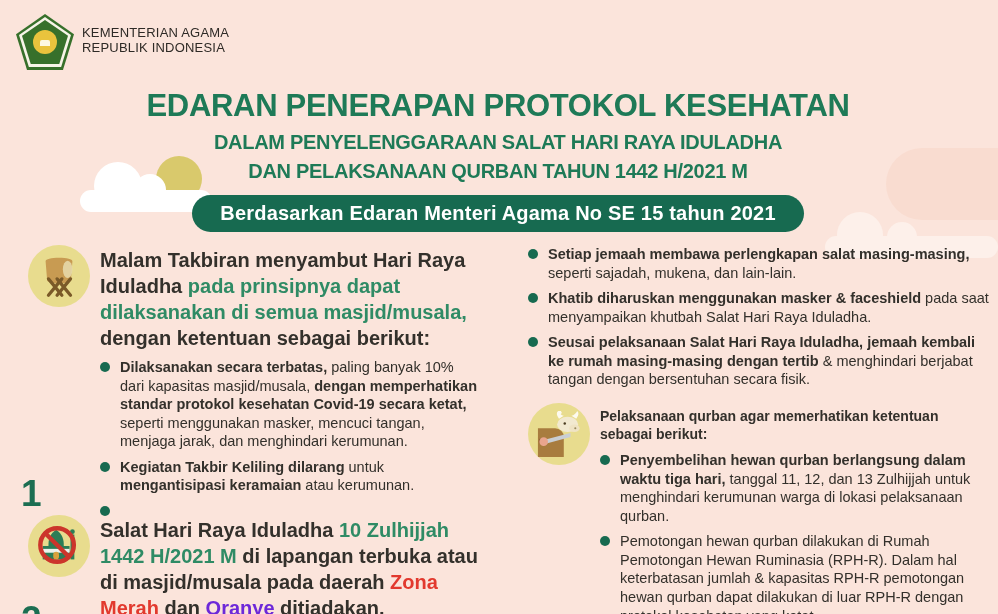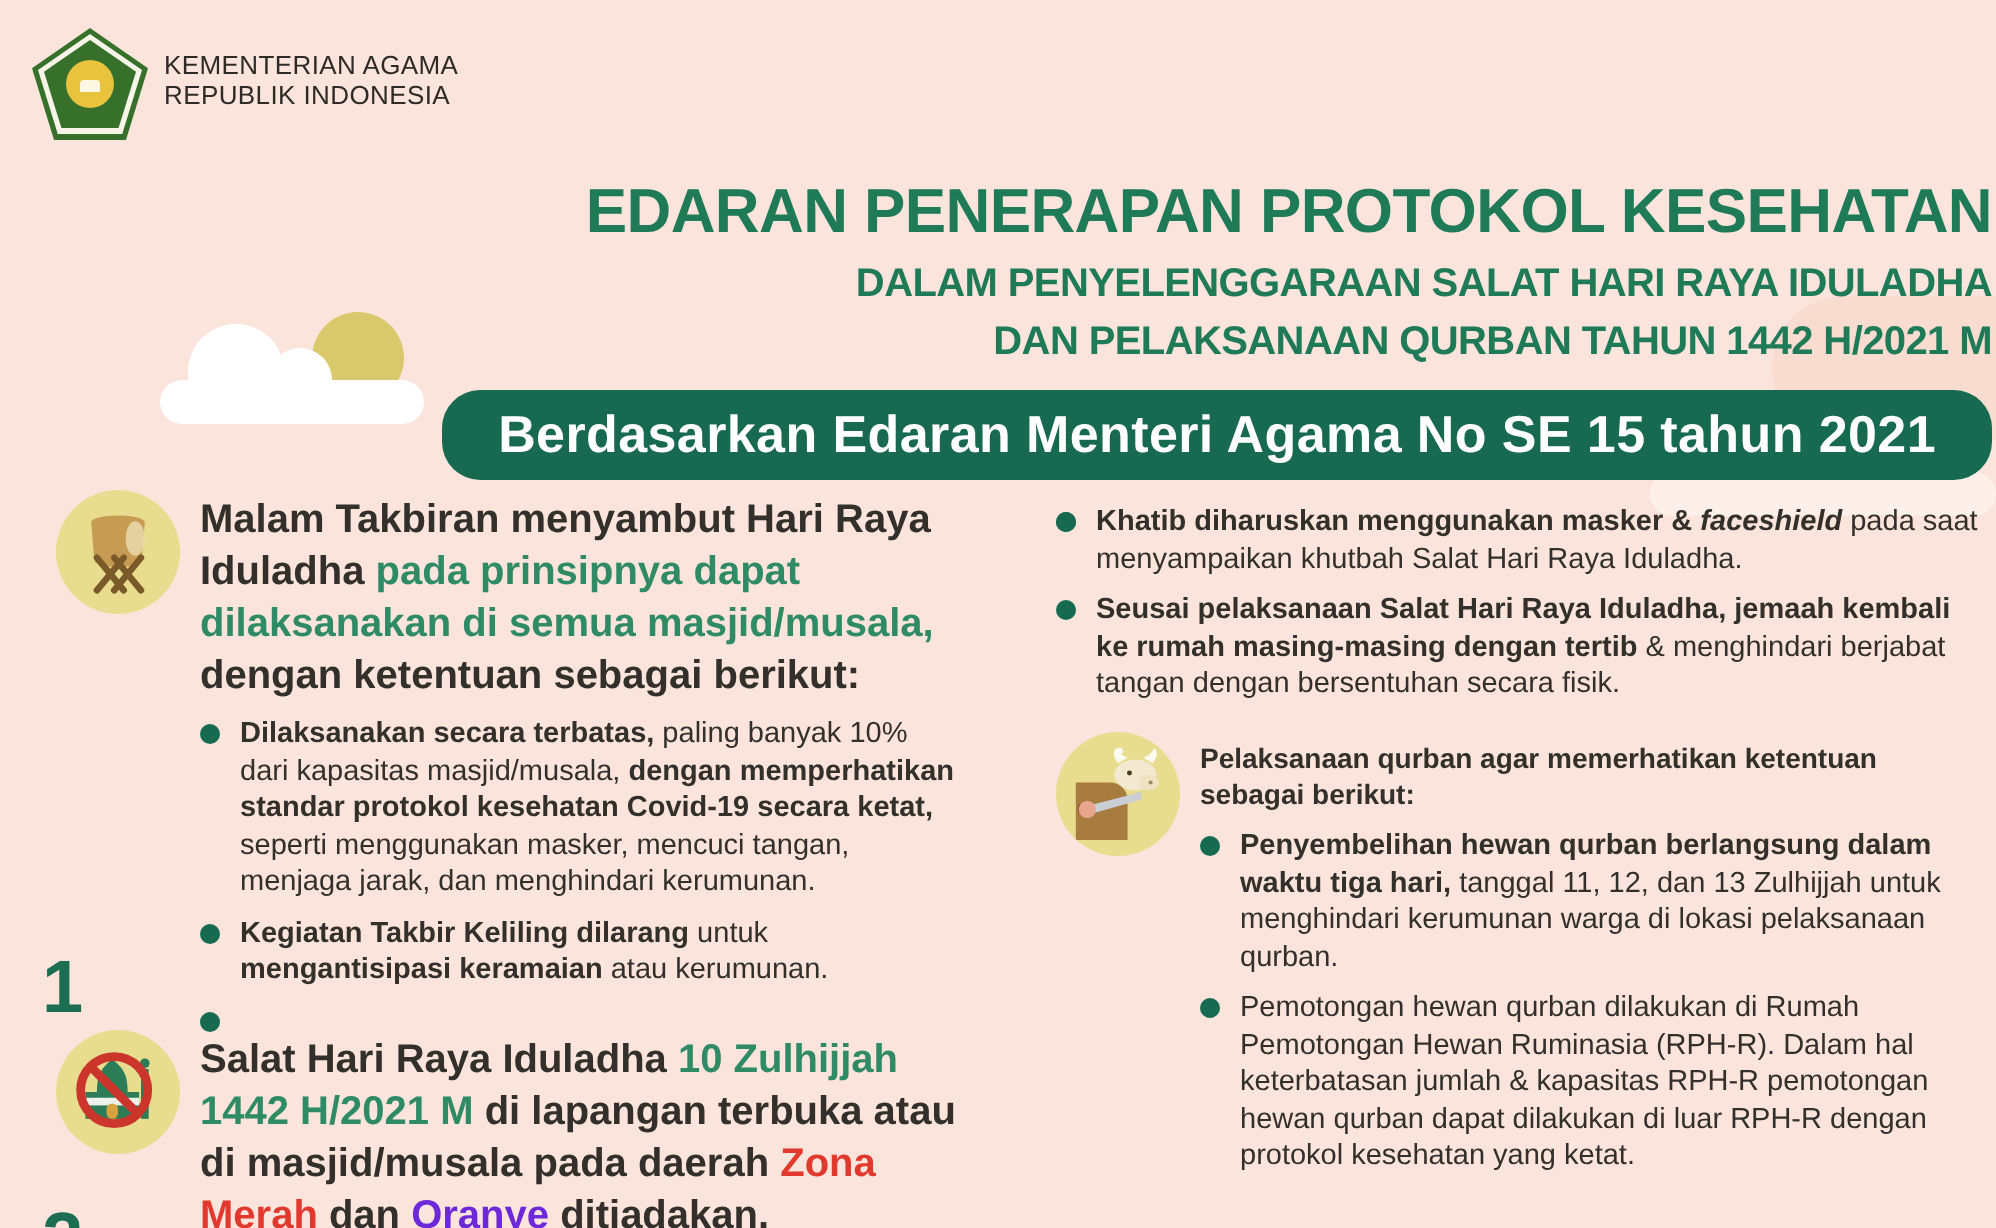--- a/index.html
+++ b/index.html
@@ -23,40 +23,40 @@
   
   .logo-wrap{position:absolute;left:16px;top:14px;display:flex;align-items:flex-start;}
   .pent,.pent-in-w,.pent-in-g{clip-path:polygon(50% 0,100% 36%,81% 100%,19% 100%,0 36%);}
   .pent{position:relative;width:58px;height:56px;background:#37702b;}
   .pent-in-w{position:absolute;left:3px;top:3px;width:52px;height:50px;background:#f7f4e8;}
   .pent-in-g{position:absolute;left:6px;top:6px;width:46px;height:44px;background:#37702b;}
   .logo-gold{position:absolute;left:17px;top:16px;width:24px;height:24px;border-radius:50%;background:#e9c33d;}
   .logo-book{position:absolute;left:24px;top:26px;width:10px;height:6px;background:#fdf8e2;border-radius:2px 2px 0 0;}
   .logo-text{margin-left:8px;margin-top:12px;font-weight:normal;font-size:13px;line-height:1.15;color:#2e2a26;letter-spacing:.2px;}
   
-  .hdr{position:absolute;left:0;top:88px;width:996px;text-align:right;}
+  .hdr{position:absolute;left:0;top:88px;width:996px;text-align:center;}
   .title{font-size:31px;font-weight:bold;color:#1e7a57;letter-spacing:-.3px;margin:0 0 7px 0;}
   .sub{font-size:20px;font-weight:bold;color:#1e7a57;letter-spacing:-.3px;margin:0 0 6px 0;}
   .badge{display:inline-block;margin-top:6px;background:#176a50;color:#ffffff;
-    font-size:26px;font-weight:bold;padding:7px 28px;border-radius:19px;letter-spacing:.2px;}
+    font-size:20px;font-weight:bold;padding:7px 28px;border-radius:19px;letter-spacing:.2px;}
   
   .col{position:absolute;top:245px;}
   .col-left{left:28px;width:452px;}
   .col-right{left:528px;width:462px;}
   .section{display:flex;margin-bottom:13px;}
   .icon-block{position:relative;width:64px;flex:0 0 64px;margin-right:8px;}
   .circ{width:62px;height:62px;border-radius:50%;background:#e8dc8e;display:flex;align-items:center;justify-content:center;overflow:hidden;}
   .num{position:absolute;left:-7px;bottom:-10px;font-size:37px;font-weight:bold;color:#1c6e52;line-height:1;}
   .sec-body{flex:1;min-width:0;}
   .sec-head{font-size:20px;font-weight:bold;line-height:1.3;margin:2px 0 7px 0;}
   ul.blist{list-style:none;margin:0;padding:0;}
   li.bullet{position:relative;padding-left:20px;margin-bottom:7px;font-size:14.5px;line-height:1.28;}
   .dot{position:absolute;left:0;top:4px;width:10px;height:10px;border-radius:50%;background:#176a50;}
   .fw{font-weight:bold;}
-  .it{font-style:italic;}
+  .it{}
   .c-green{color:#2f8b65;}
   .c-red{color:#e2392e;text-align:right;}
   .c-orange{color:#6d28d9;text-decoration:underline;}
   .indent{margin-left:76px;}
   .sec5-head{font-size:14px;font-weight:bold;line-height:1.3;margin:4px 0 8px 0;}
 </style>
 </head>
 <body>
 
 <div class="sun"></div>
@@ -143,20 +143,21 @@
     </div>
   </div>
 
 </div>
 
 <div class="col col-right">
 
   <ul class="blist indent">
     <li class="bullet">
       <span class="dot"></span>
+      <span><span class="fw">Setiap jemaah membawa perlengkapan salat masing-masing,</span><span> seperti sajadah, mukena, dan lain-lain.</span></span>
     </li>
     <li class="bullet">
       <span class="dot"></span>
       <span><span class="fw">Khatib diharuskan menggunakan masker &amp; </span><span class="fw it">faceshield</span><span> pada saat menyampaikan khutbah Salat Hari Raya Iduladha.</span></span>
     </li>
     <li class="bullet">
       <span class="dot"></span>
       <span><span class="fw">Seusai pelaksanaan Salat Hari Raya Iduladha, jemaah kembali ke rumah masing-masing dengan tertib</span><span> &amp; menghindari berjabat tangan dengan bersentuhan secara fisik.</span></span>
     </li>
   </ul>

